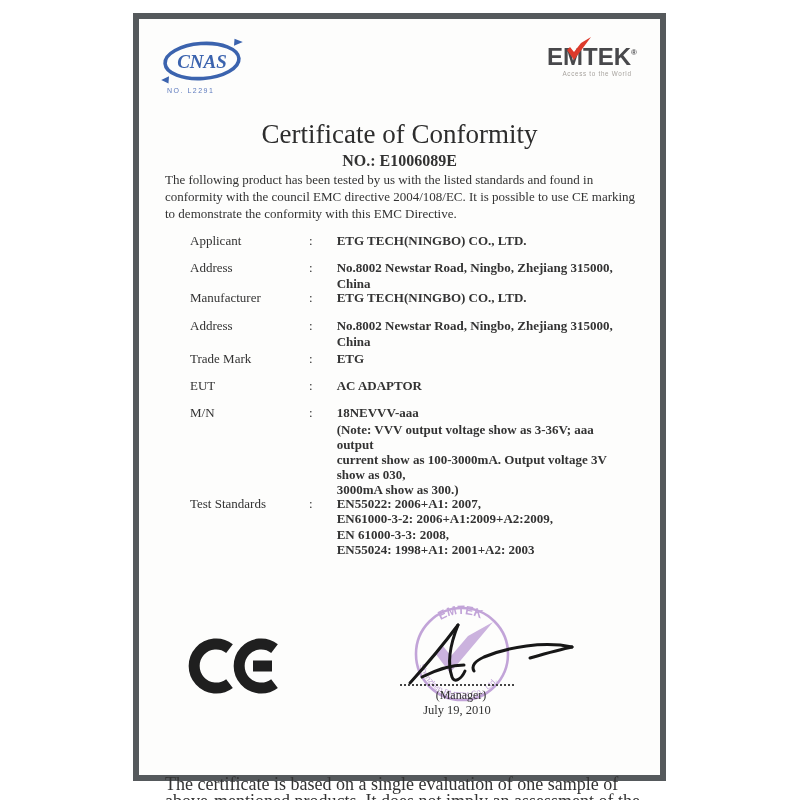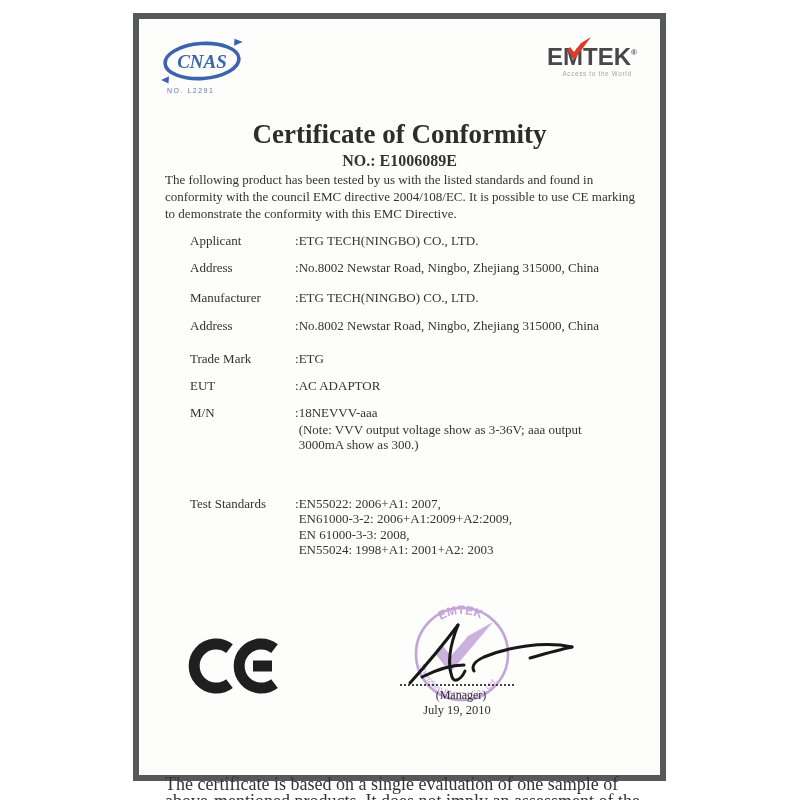--- a/index.html
+++ b/index.html
@@ -41,36 +41,36 @@
   .emtek .reg{font-size:8px;vertical-align:top;position:relative;top:-4px;}
   .emtek .check{position:absolute;left:16px;top:-9px;}
   .emtek .tagline{
     font-family:"Liberation Sans",sans-serif;font-size:6.3px;letter-spacing:0.7px;
     color:var(--tagline-gray);text-align:center;width:100px;margin-top:1px;
   }
 
   
   .title{
     position:absolute;left:0;top:100px;width:100%;text-align:center;
-    font-size:27px;font-weight:bold;color:#2d2d2d;
+    font-size:27px;font-weight:normal;color:#2d2d2d;
   }
   .certno{
     position:absolute;left:0;top:133px;width:100%;text-align:center;
     font-size:16px;font-weight:bold;color:#333;
   }
 
   
   .intro{position:absolute;left:26px;top:152px;width:482px;font-size:13px;line-height:17px;}
   .footer{position:absolute;left:26px;top:713px;width:484px;font-size:18px;line-height:17px;margin-top:44px;}
 
   
-  .row{position:absolute;left:51px;width:440px;font-size:13px;display:flex;align-items:flex-start;}
+  .row{position:absolute;left:51px;width:440px;font-size:13px;display:flex;align-items:flex-start;gap:14px;}
   .row .lbl{display:inline-block;width:105px;flex:0 0 105px;}
   .row .colon{flex:0 0 auto;}
-  .row .val{}
+  .row .val{margin-left:10px;font-weight:bold;}
   .vlines div{line-height:15.3px;}
   .note div{line-height:15px;}
   .note{margin-top:1px;font-size:13px;}
 
   
   .ce{position:absolute;left:49px;top:618px;}
 
   
   .stamp{position:absolute;left:262px;top:574px;opacity:0.8;}
   .sig{position:absolute;left:255px;top:572px;}
@@ -139,20 +139,21 @@
         <span class="colon">:</span>
         <span class="val">AC ADAPTOR</span>
     </div>
     <div class="row" style="top:386px">
       <span class="lbl">M/N</span>
         <span class="colon">:</span>
       <span class="val">
         <div>18NEVVV-aaa</div>
         <div class="note">
           <div>(Note: VVV output voltage show as 3-36V; aaa output</div>
+          <div>current show as 100-3000mA. Output voltage 3V show as 030,</div>
           <div>3000mA show as 300.)</div>
         </div>
       </span>
     </div>
     <div class="row" style="top:477px">
       <span class="lbl">Test Standards</span>
         <span class="colon">:</span>
       <span class="val vlines">
         <div>EN55022: 2006+A1: 2007,</div>
         <div>EN61000-3-2: 2006+A1:2009+A2:2009,</div>

